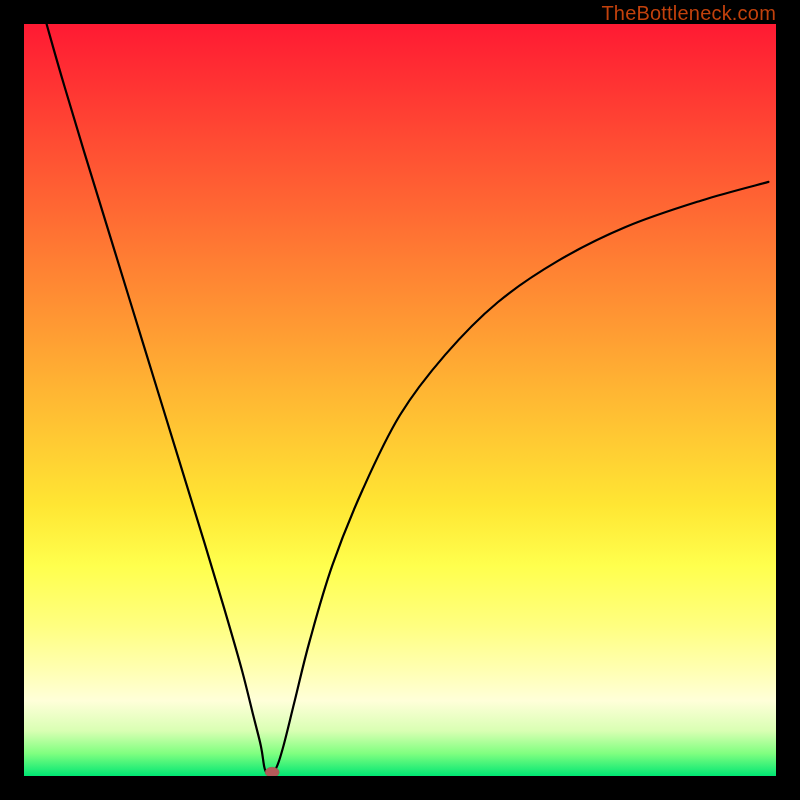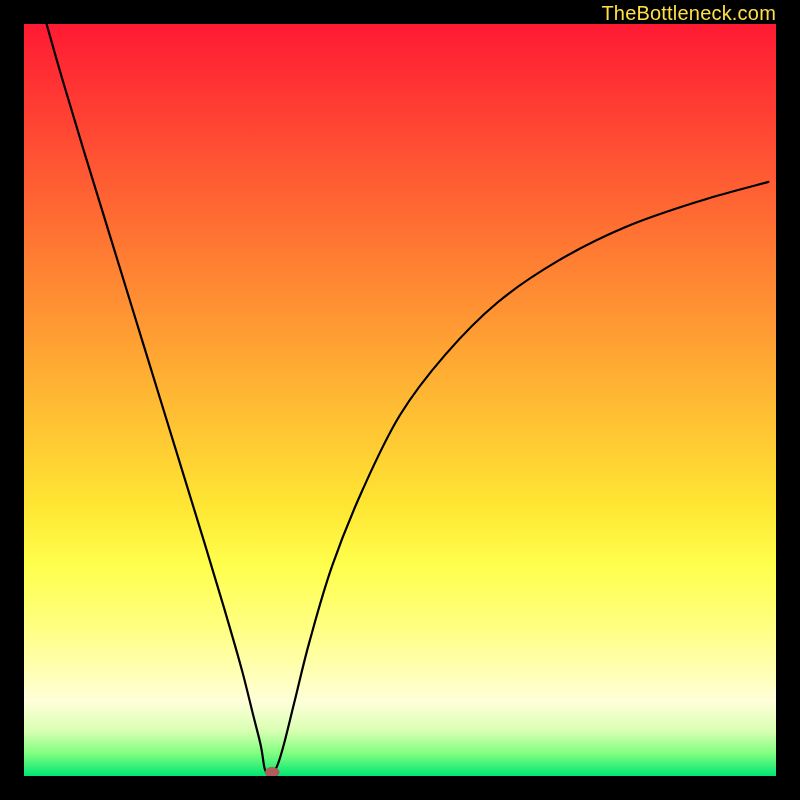--- a/index.html
+++ b/index.html
@@ -42,21 +42,21 @@
       #ffffd9 90%,
       #d9ffb3 94%,
       #80ff80 97%,
       #00e673 100%
     );
   }
   .watermark {
     position: absolute;
     top: 2px;
     right: 24px;
-    color: #fde047;
+    color: #c2410c;
     font-size: 20px;
     font-weight: 500;
     letter-spacing: 0.2px;
     z-index: 10;
   }
   svg.curve {
     position: absolute;
     left: 24px;
     top: 24px;
     width: 752px;

